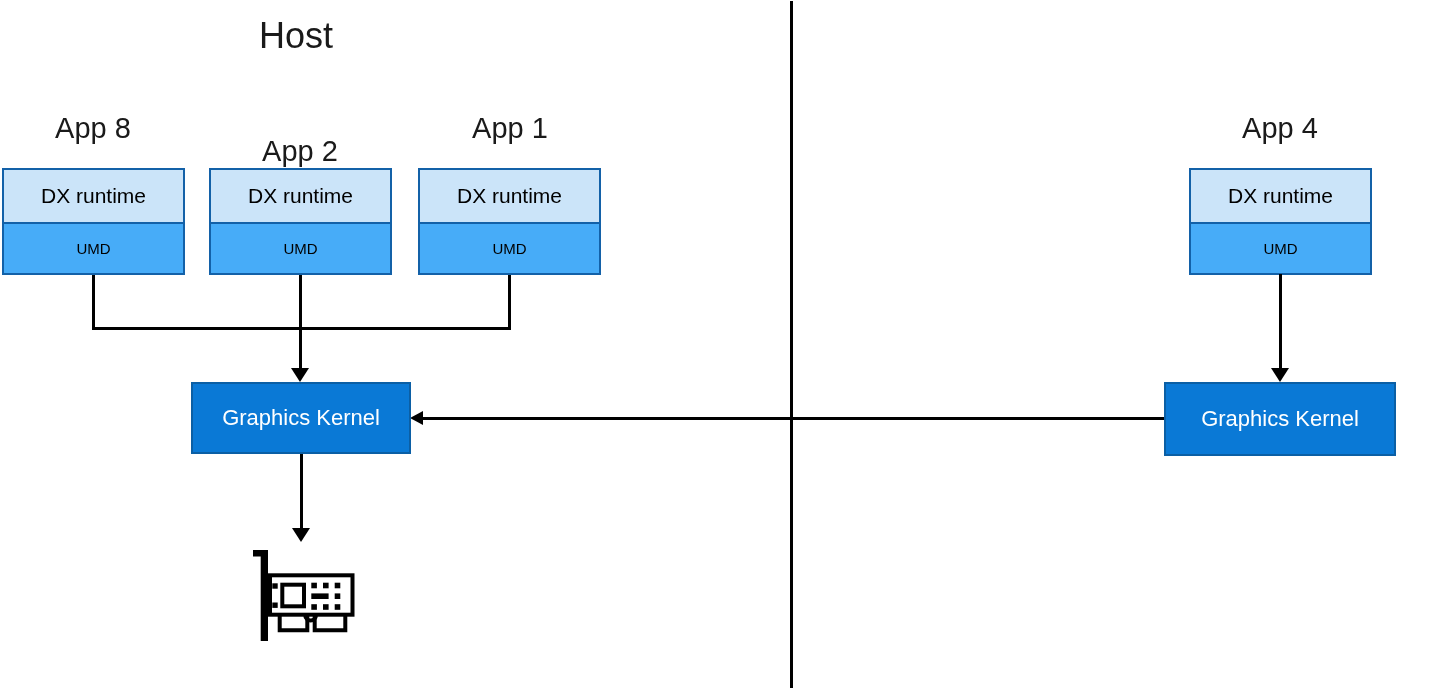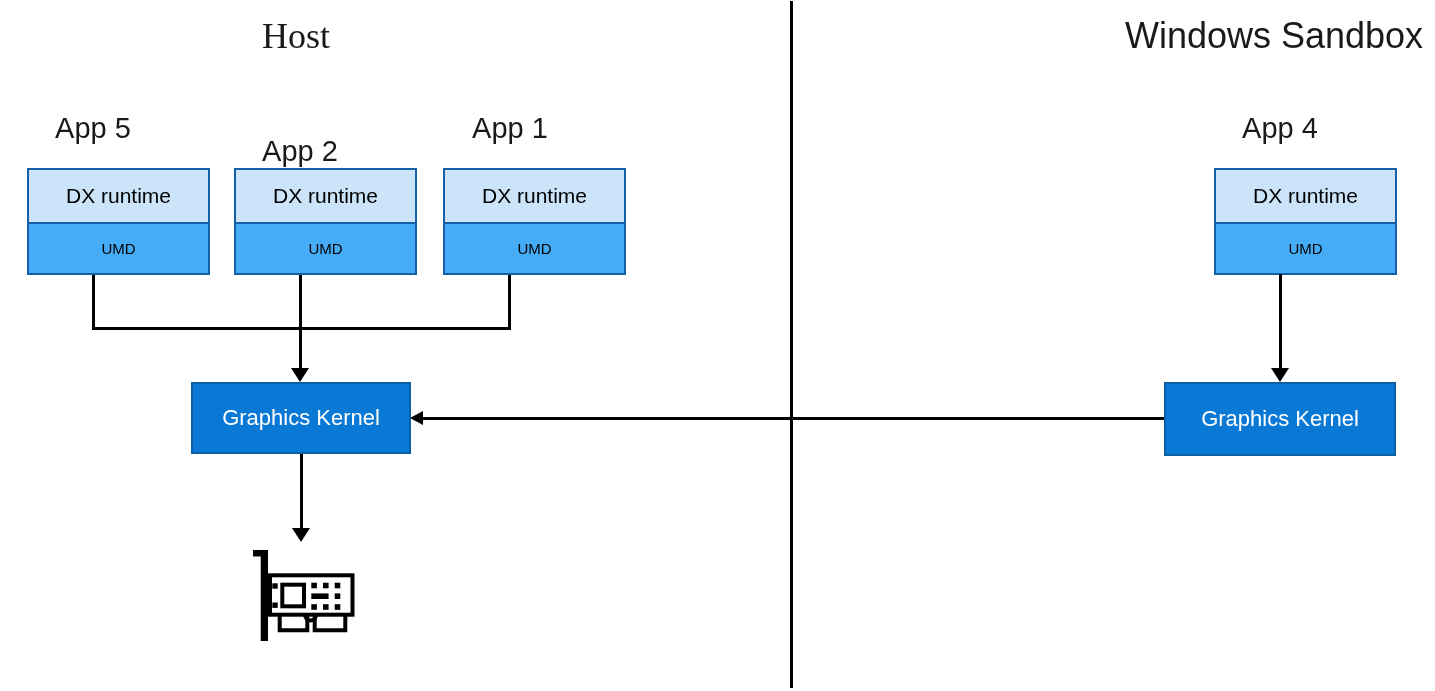--- a/index.html
+++ b/index.html
@@ -47,21 +47,20 @@
     white-space: nowrap;
   }
   .app-stack {
     position: absolute;
     top: 168px;
     width: 183px;
     height: 107px;
     border: 2px solid var(--box-border);
     display: flex;
     flex-direction: column;
-    margin-left: 25px;
   }
   .dx-row {
     height: 54px;
     background: var(--dx-fill);
     border-bottom: 2px solid var(--box-border);
     display: flex;
     align-items: center;
     justify-content: center;
     font-size: 21px;
     color: #000000;
@@ -106,24 +105,23 @@
   .gpu-icon .box   { fill: #ffffff; stroke: var(--line); stroke-width: 4; }
   .gpu-icon .open  { fill: none; stroke: var(--line); stroke-width: 4; }
 </style>
 </head>
 <body>
 
 <div class="canvas">
 
   <div class="divider"></div>
 
-  <div class="section-title" style="left:296px;font-family:Liberation Serif, serif;">Host</div>
-  <div class="section-title" style="left:1274px;">Windows Sandbox</div>
+  <div class="section-title" style="left:296px;">Host</div>
 
-  <div class="app-label" style="left:93px;">App 5</div>
+  <div class="app-label" style="left:93px;">App 8</div>
   <div class="app-label" style="left:300px;margin-top:23px;">App 2</div>
   <div class="app-label" style="left:510px;">App 1</div>
   <div class="app-label" style="left:1280px;">App 4</div>
 
   <div class="app-stack" style="left:2px;">
     <div class="dx-row">DX runtime</div>
     <div class="umd-row">UMD</div>
   </div>
   <div class="app-stack" style="left:209px;">
     <div class="dx-row">DX runtime</div>

